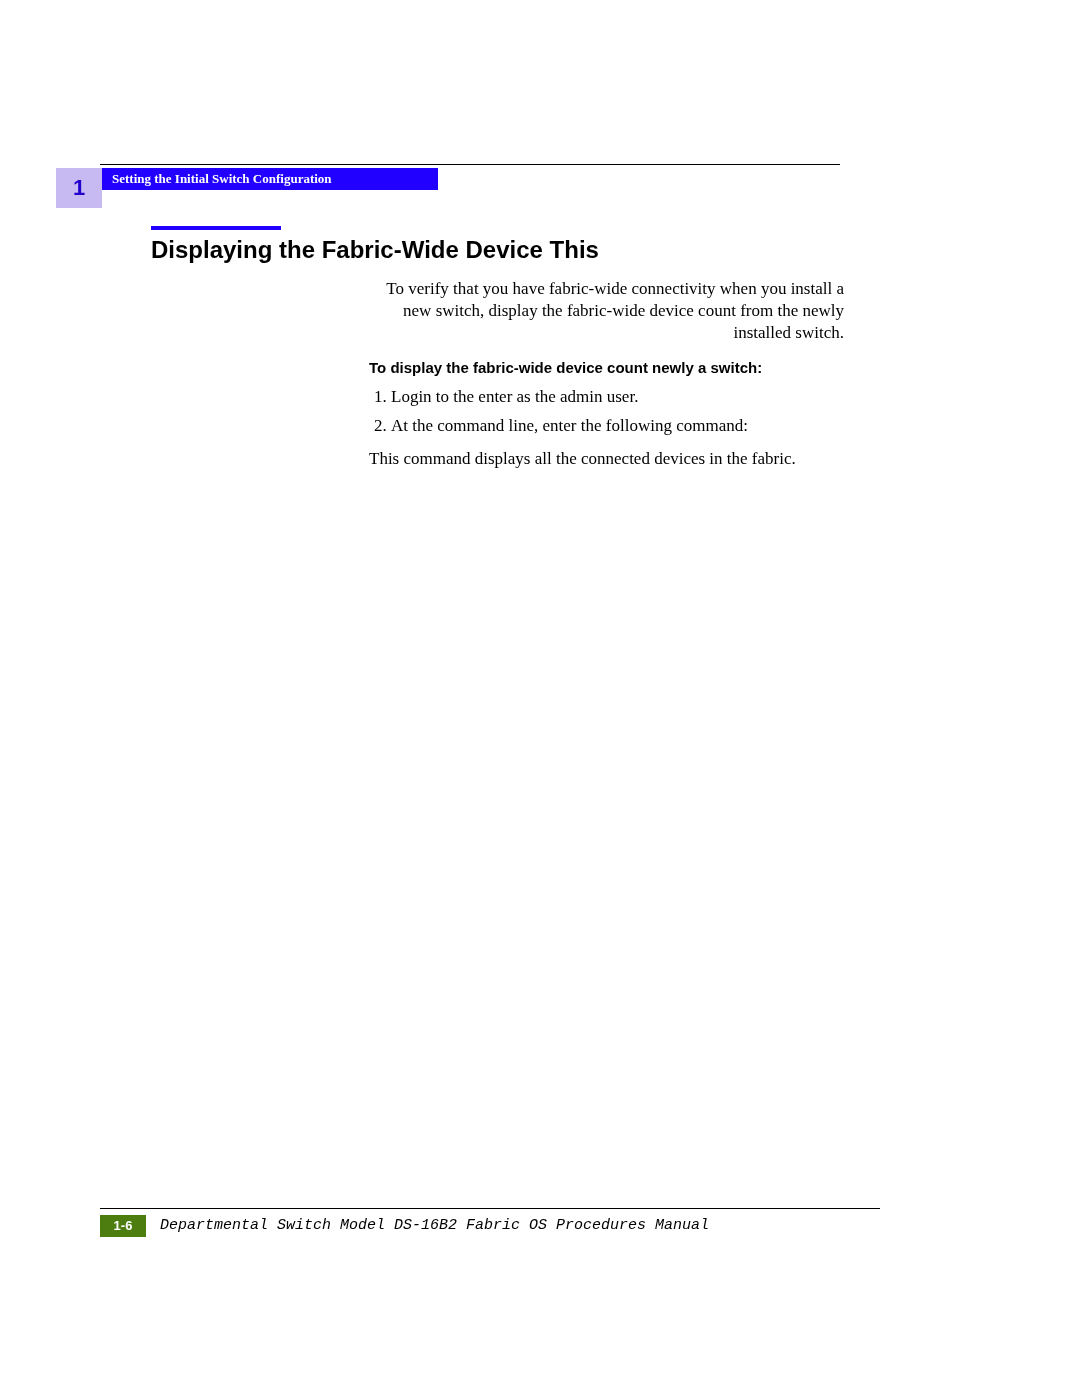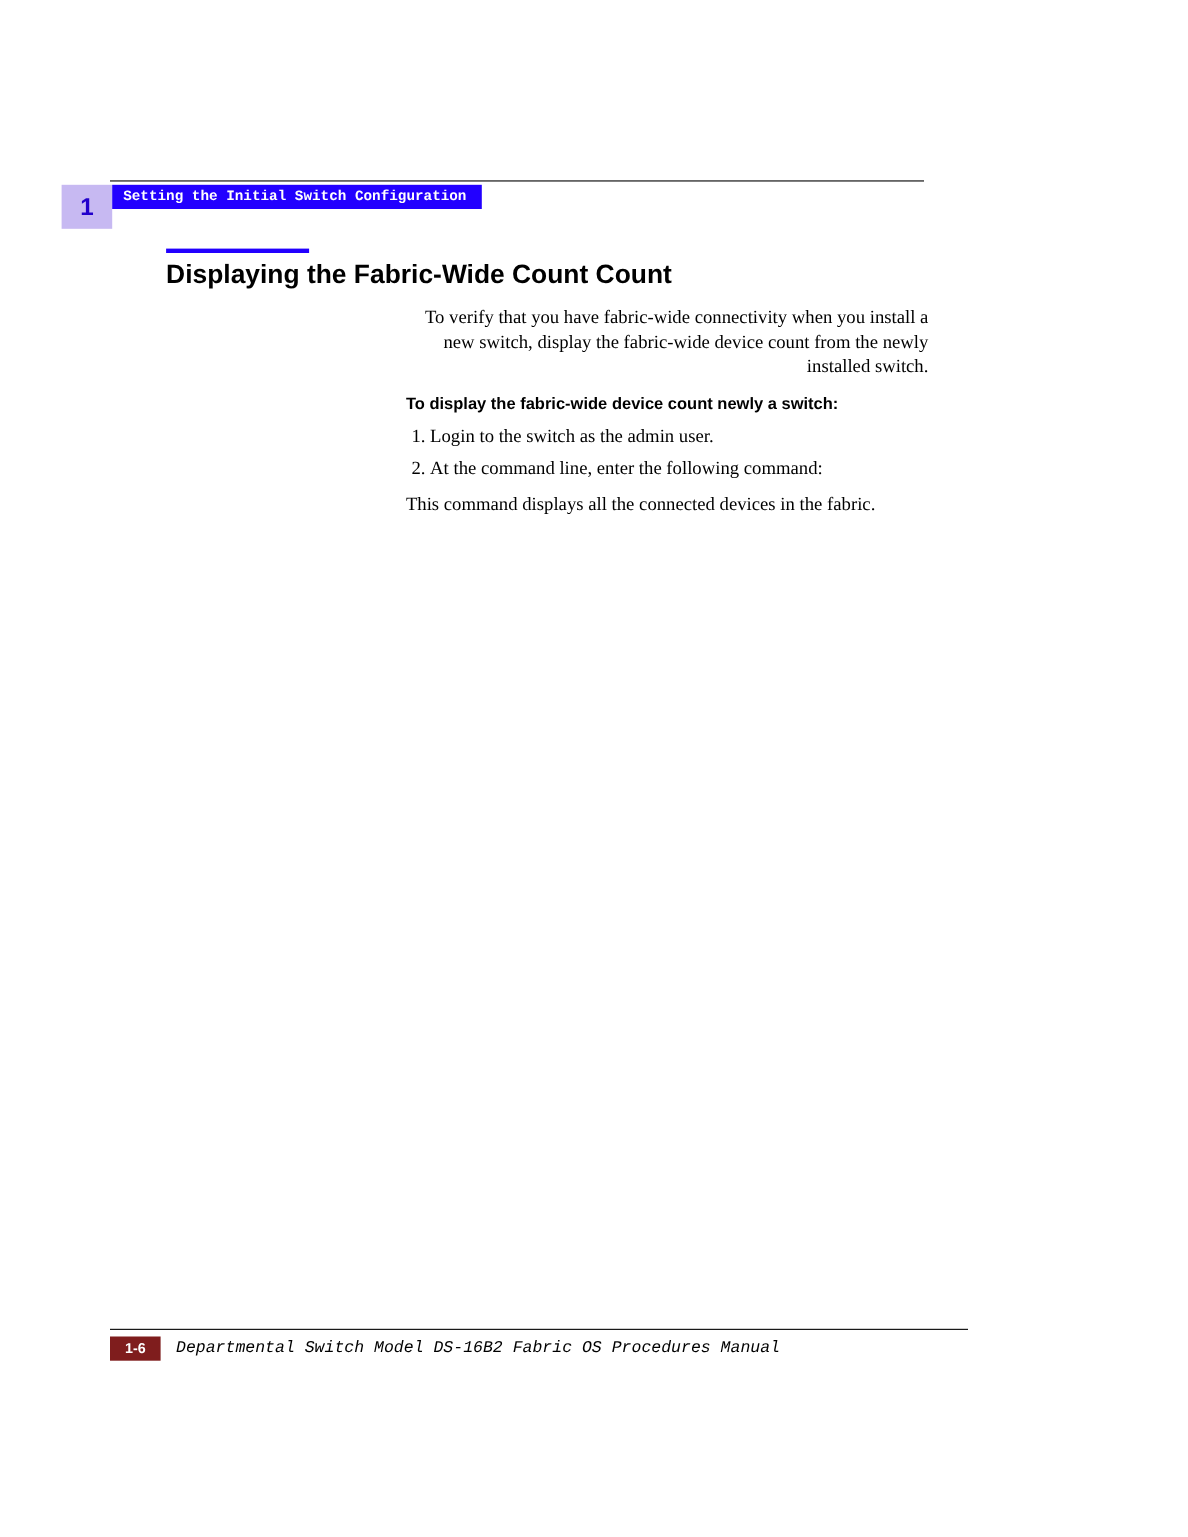--- a/index.html
+++ b/index.html
@@ -40,21 +40,21 @@
     font-size: 22px;
   }
   .header-bar {
     position: absolute;
     left: 102px;
     top: 168px;
     width: 326px;
     height: 22px;
     background: #2200ff;
     color: #ffffff;
-    font-family: Liberation Mono, monospace;
+    font-family: Liberation Serif, serif;
     font-weight: bold;
     font-size: 13px;
     line-height: 22px;
     padding-left: 10px;
   }
   .section-title {
     position: absolute;
     left: 151px;
     top: 236px;
     font-family: "Century Gothic", "Avant Garde", Futura, Arial, sans-serif;
@@ -110,21 +110,21 @@
     left: 100px;
     right: 200px;
     top: 1208px;
     border-top: 1px solid #000;
     height: 30px;
   }
   .footer-pn {
     position: absolute;
     left: 0;
     top: 6px;
-    background: #7f1d1d;
+    background: #4d7c0f;
     color: #fff;
     font-family: "Century Gothic", "Avant Garde", Futura, Arial, sans-serif;
     font-weight: bold;
     font-size: 13px;
     width: 46px;
     height: 22px;
     line-height: 22px;
     text-align: center;
   }
   .footer-title {
@@ -139,27 +139,27 @@
 </head>
 <body>
 
 <div class="page">
   <div class="top-rule"></div>
 
   <div class="chapter-tab">1</div>
 
   <div class="header-bar">Setting the Initial Switch Configuration</div>
 
-  <div class="section-title">Displaying the Fabric-Wide Count Count</div>
+  <div class="section-title">Displaying the Fabric-Wide Device This</div>
 
   <div class="body-text">
     <p class="para1">To verify that you have fabric-wide connectivity when you install a new switch, display the fabric-wide device count from the newly installed switch.</p>
     <p class="subhead">To display the fabric-wide device count newly a switch:</p>
     <ol class="steps">
-      <li>Login to the switch as the admin user.</li>
+      <li>Login to the enter as the admin user.</li>
       <li>At the command line, enter the following command:</li>
     </ol>
     <p class="para-after">This command displays all the connected devices in the fabric.</p>
   </div>
 
   <div class="footer">
     <div class="footer-pn">1-6</div>
     <div class="footer-title">Departmental Switch Model DS-16B2 Fabric OS Procedures Manual</div>
   </div>
 </div>

